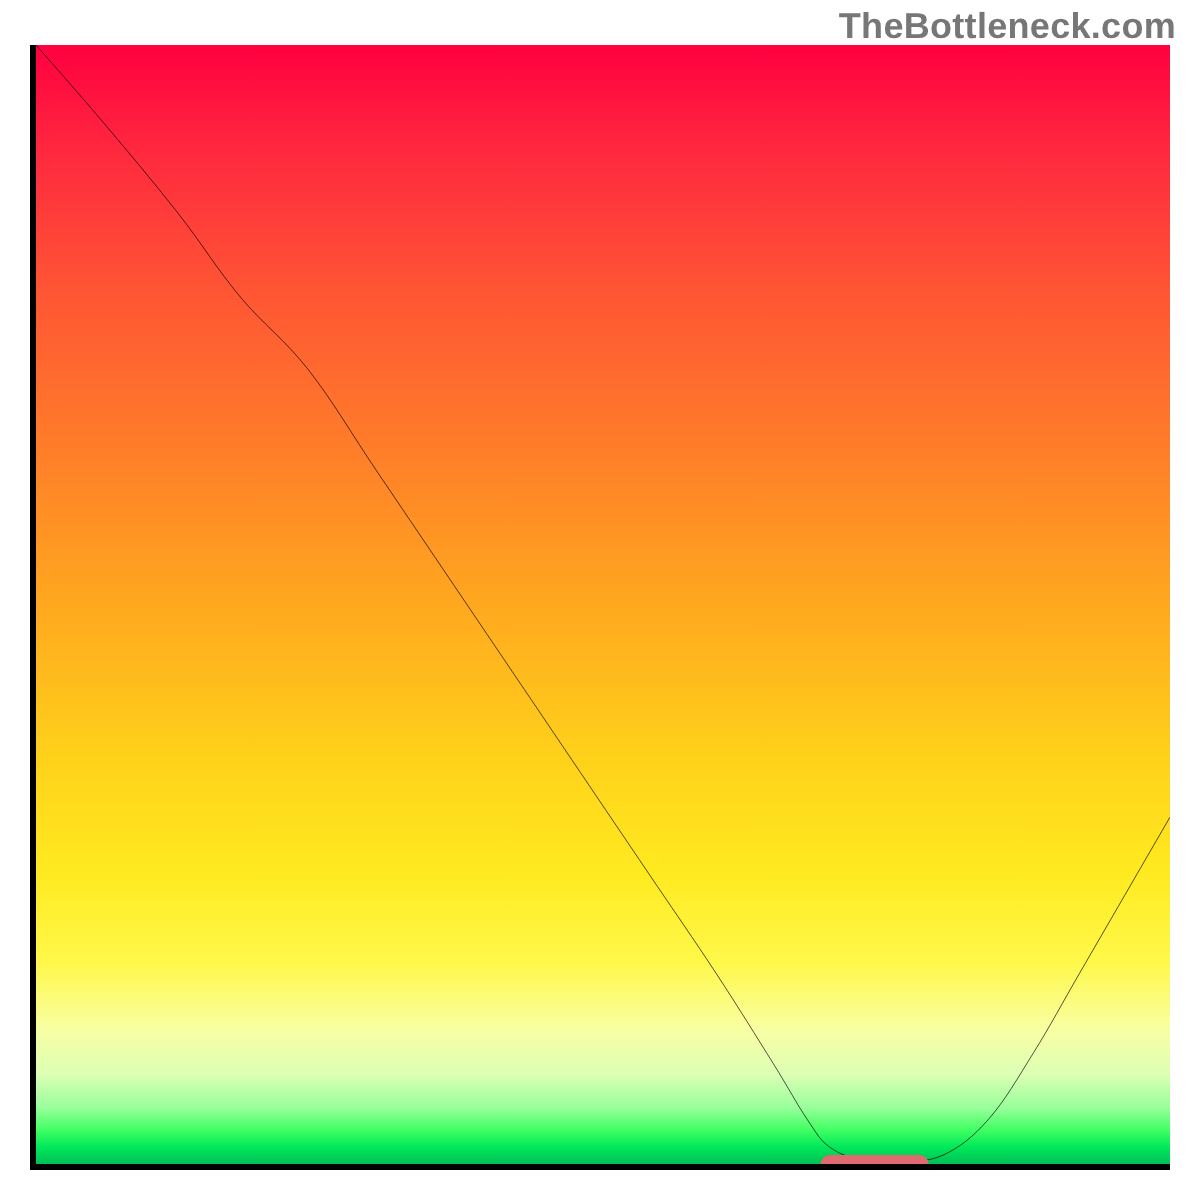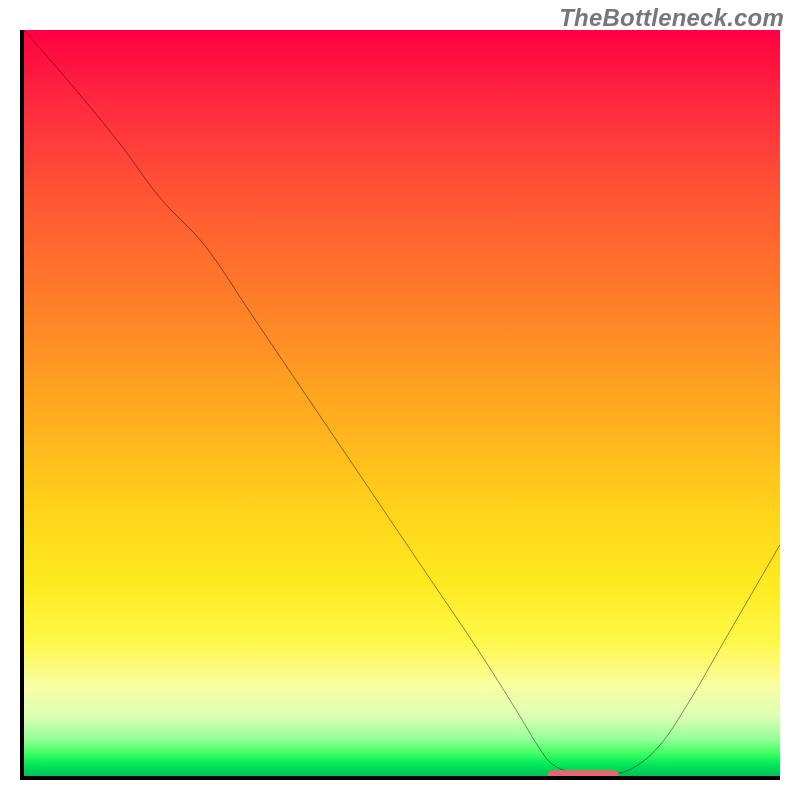--- a/index.html
+++ b/index.html
@@ -8,21 +8,20 @@
     width: 800px;
     height: 800px;
     background: #ffffff;
     font-family: Arial, Helvetica, sans-serif;
     overflow: hidden;
   }
   .wrap {
     position: relative;
     width: 800px;
     height: 800px;
-    font-style: italic;
   }
   .watermark {
     position: absolute;
     top: 4px;
     right: 16px;
     font-size: 24px;
     font-weight: bold;
     color: #777;
     letter-spacing: 0.2px;
   }

